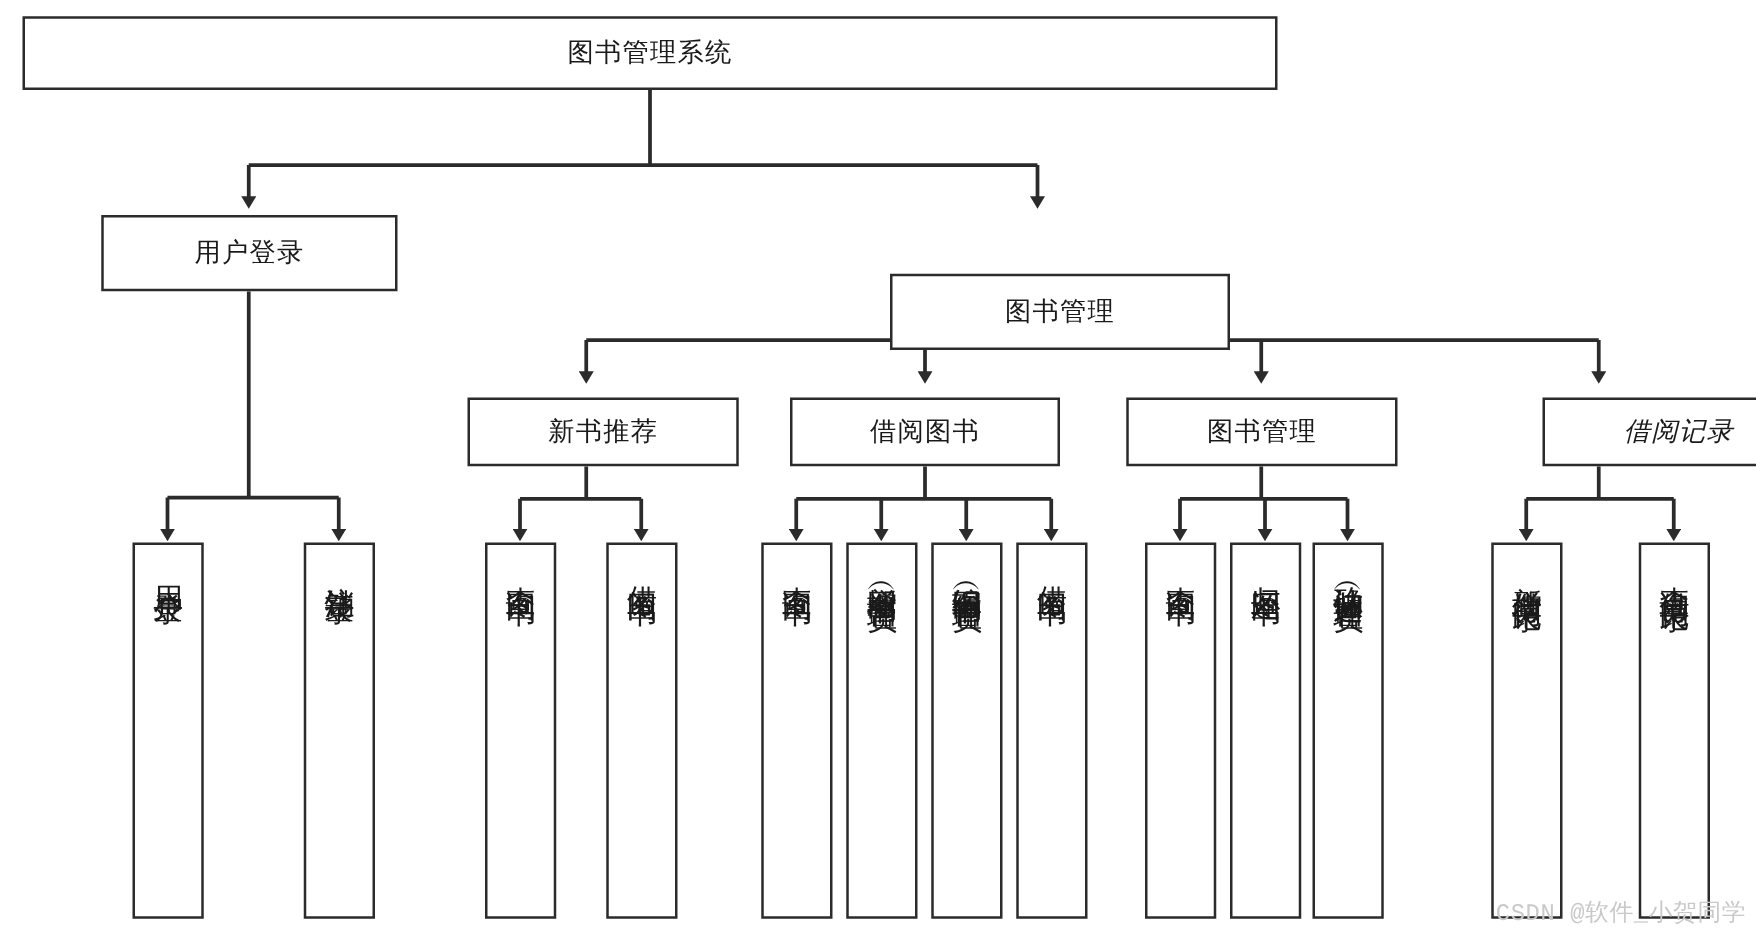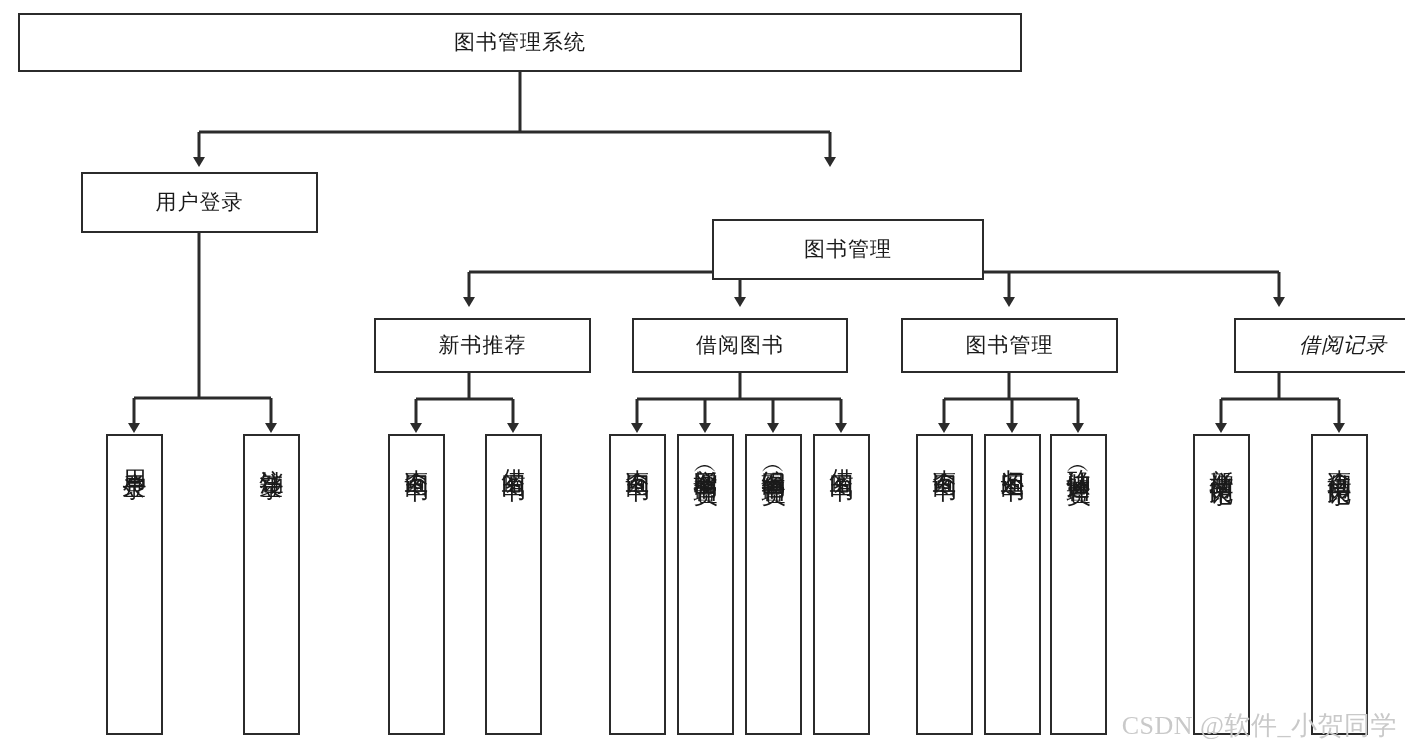--- a/index.html
+++ b/index.html
@@ -65,26 +65,26 @@
     letter-spacing: 3px;
     white-space: nowrap;
   }
   .node.vert.tall-text .node-label {
     letter-spacing: 2px;
   }
   .watermark {
     position: absolute;
     right: 8px;
     bottom: 4px;
-    font-size: 26px;
+    font-size: 19px;
     color: #c9c9c9;
     letter-spacing: 0.5px;
     z-index: 3;
     white-space: nowrap;
-    font-family: Liberation Serif, serif;
+    font-family: Liberation Mono, monospace;
   }
 </style>
 </head>
 <body>
 
 <div id="canvas">
 
   <svg id="edges" viewBox="0 0 1405 747" xmlns="http://www.w3.org/2000/svg">
     <defs>
       <marker id="arrow" markerWidth="10" markerHeight="12" refX="1" refY="6" orient="auto" markerUnits="userSpaceOnUse">

